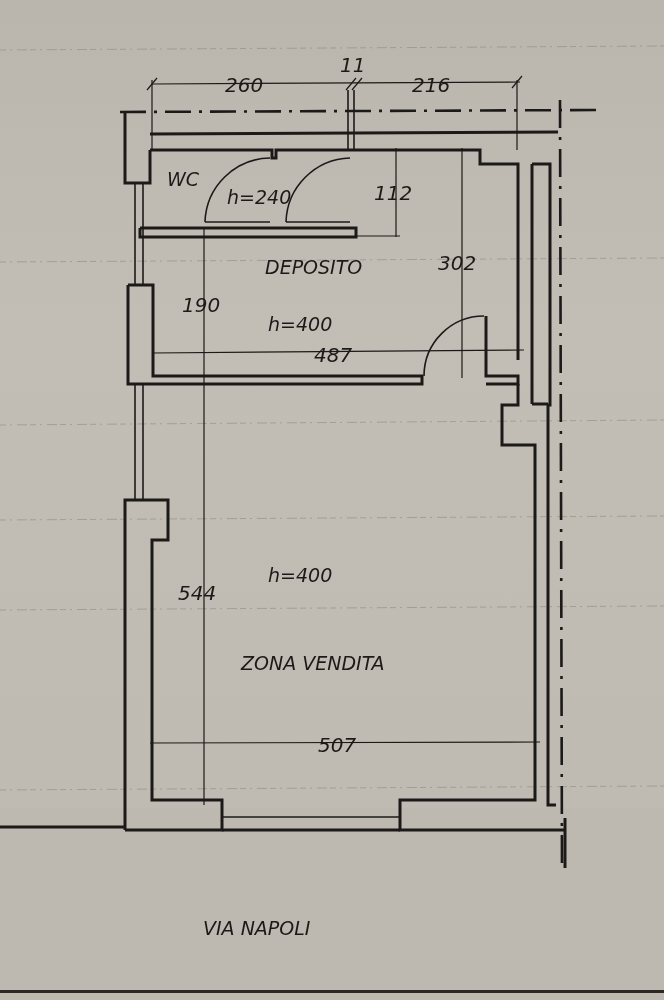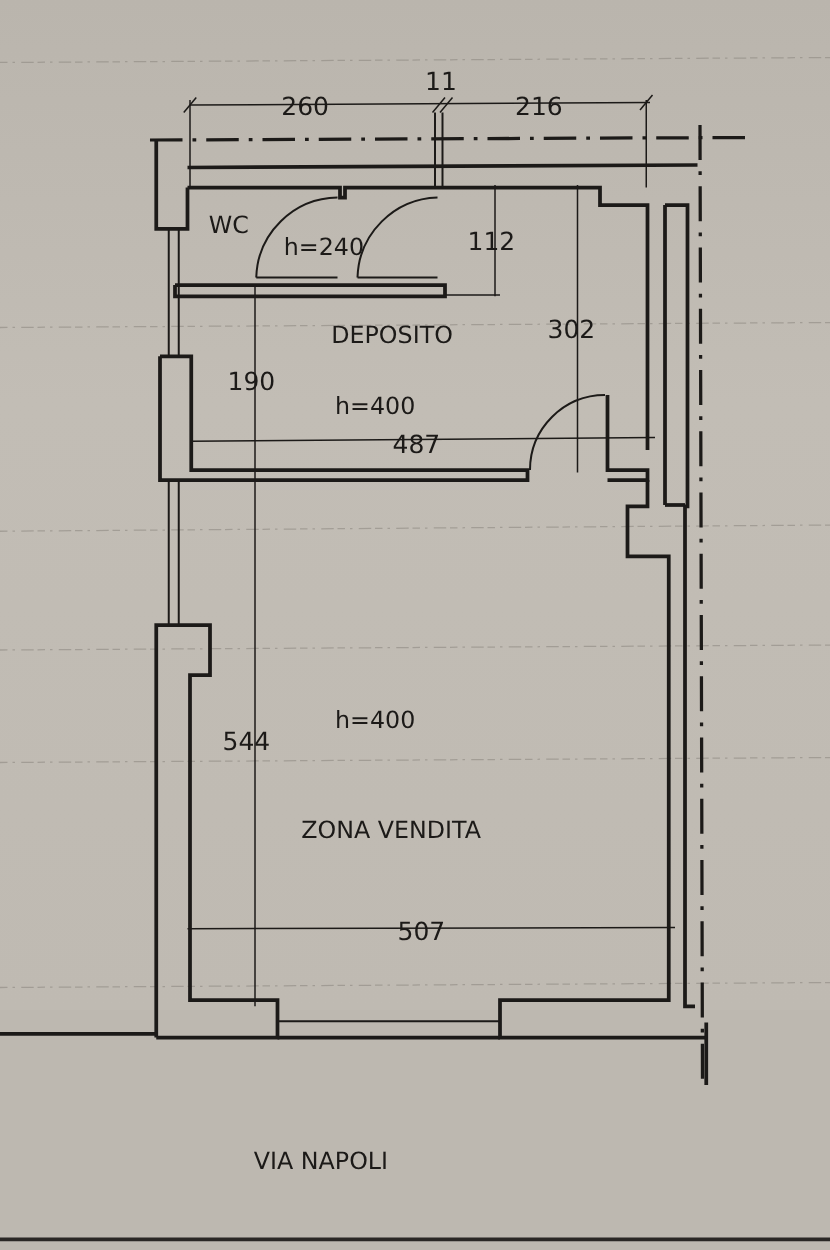--- a/index.html
+++ b/index.html
@@ -4,20 +4,21 @@
 <style>
   html, body { margin: 0; padding: 0; }
   body {
     width: 664px; height: 1000px; overflow: hidden;
     background: #bdb8b0;
     font-family: "DejaVu Sans", sans-serif;
   }
   .sheet {
     position: relative; width: 664px; height: 808px;
     background: linear-gradient(180deg, #bab5ad 0%, #c2bdb5 40%, #bfbab2 100%);
+    font-style: italic;
   }
   svg { position: absolute; left: 0; top: 0; }
   .wall { fill: none; stroke: #1c1a18; stroke-width: 3; stroke-linejoin: miter; }
   .thin { fill: none; stroke: #1c1a18; stroke-width: 1.6; }
   .dim  { fill: none; stroke: #1c1a18; stroke-width: 1.2; }
   .axis { fill: none; stroke: #1c1a18; stroke-width: 2.6; stroke-dasharray: 26 8 3 8; }
   .axisv { fill: none; stroke: #1c1a18; stroke-width: 2.6; stroke-dasharray: 28 9 3 9; }
   .scan { stroke: #8a857e; stroke-width: 1; stroke-dasharray: 6 4 2 5 10 3; opacity: .55; }
   .lbl { font-family: "DejaVu Sans", sans-serif; fill: #1c1a18; font-size: 19px; }
   .dimtxt { font-family: "DejaVu Sans", sans-serif; fill: #1c1a18; font-size: 20px; }

